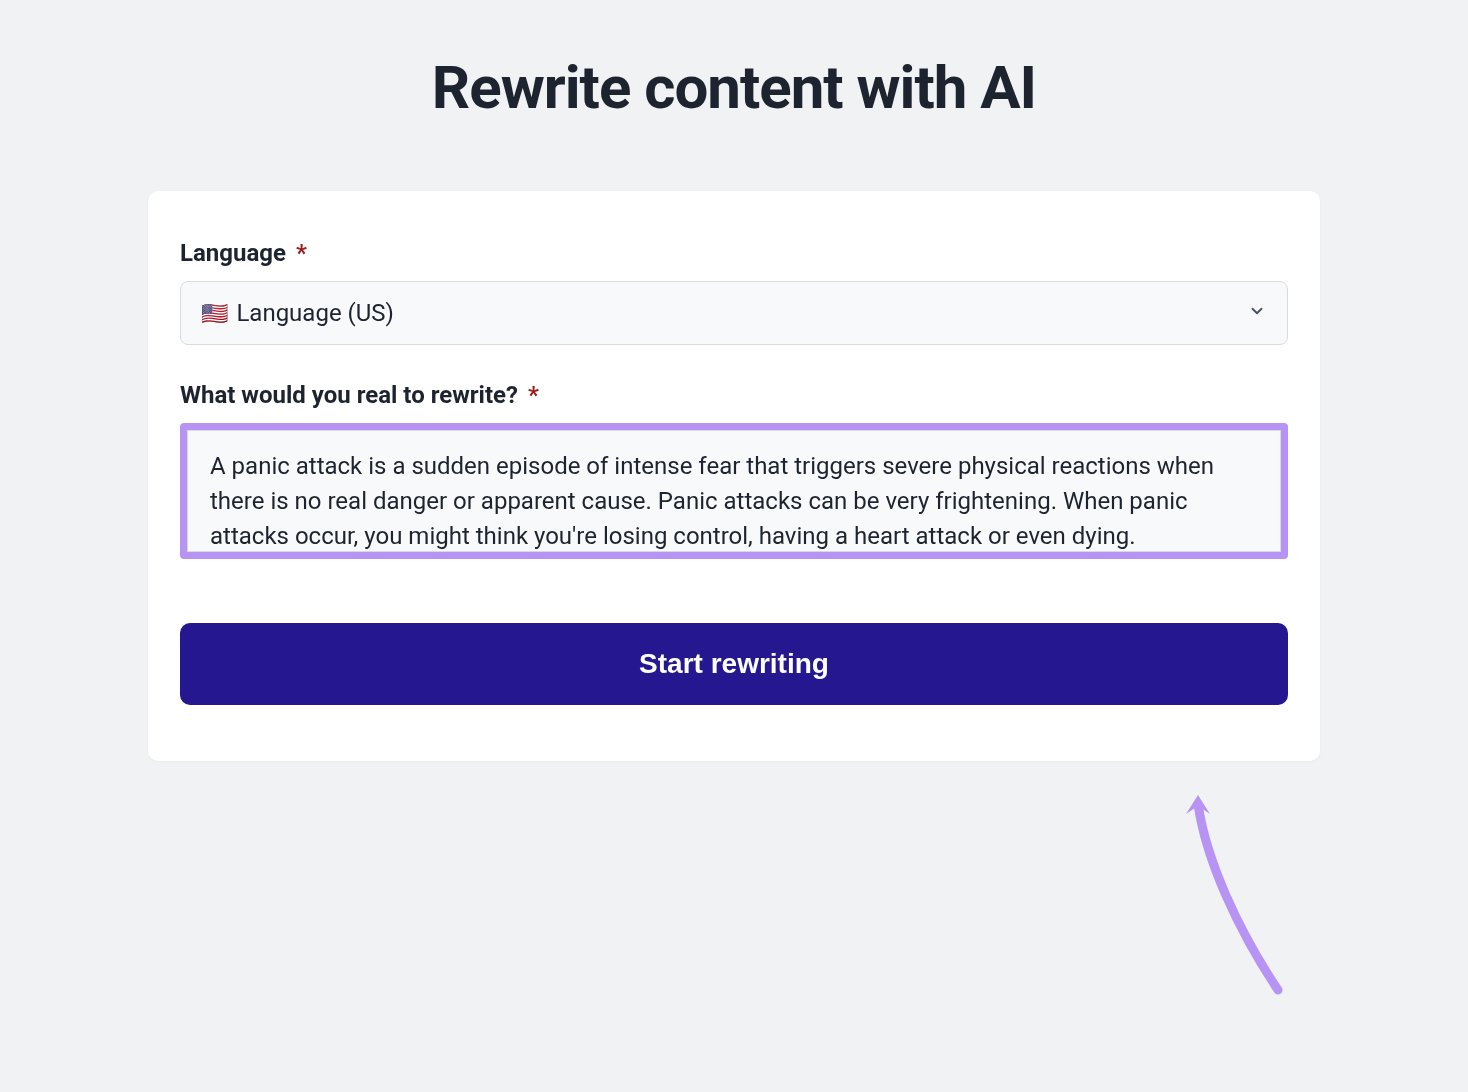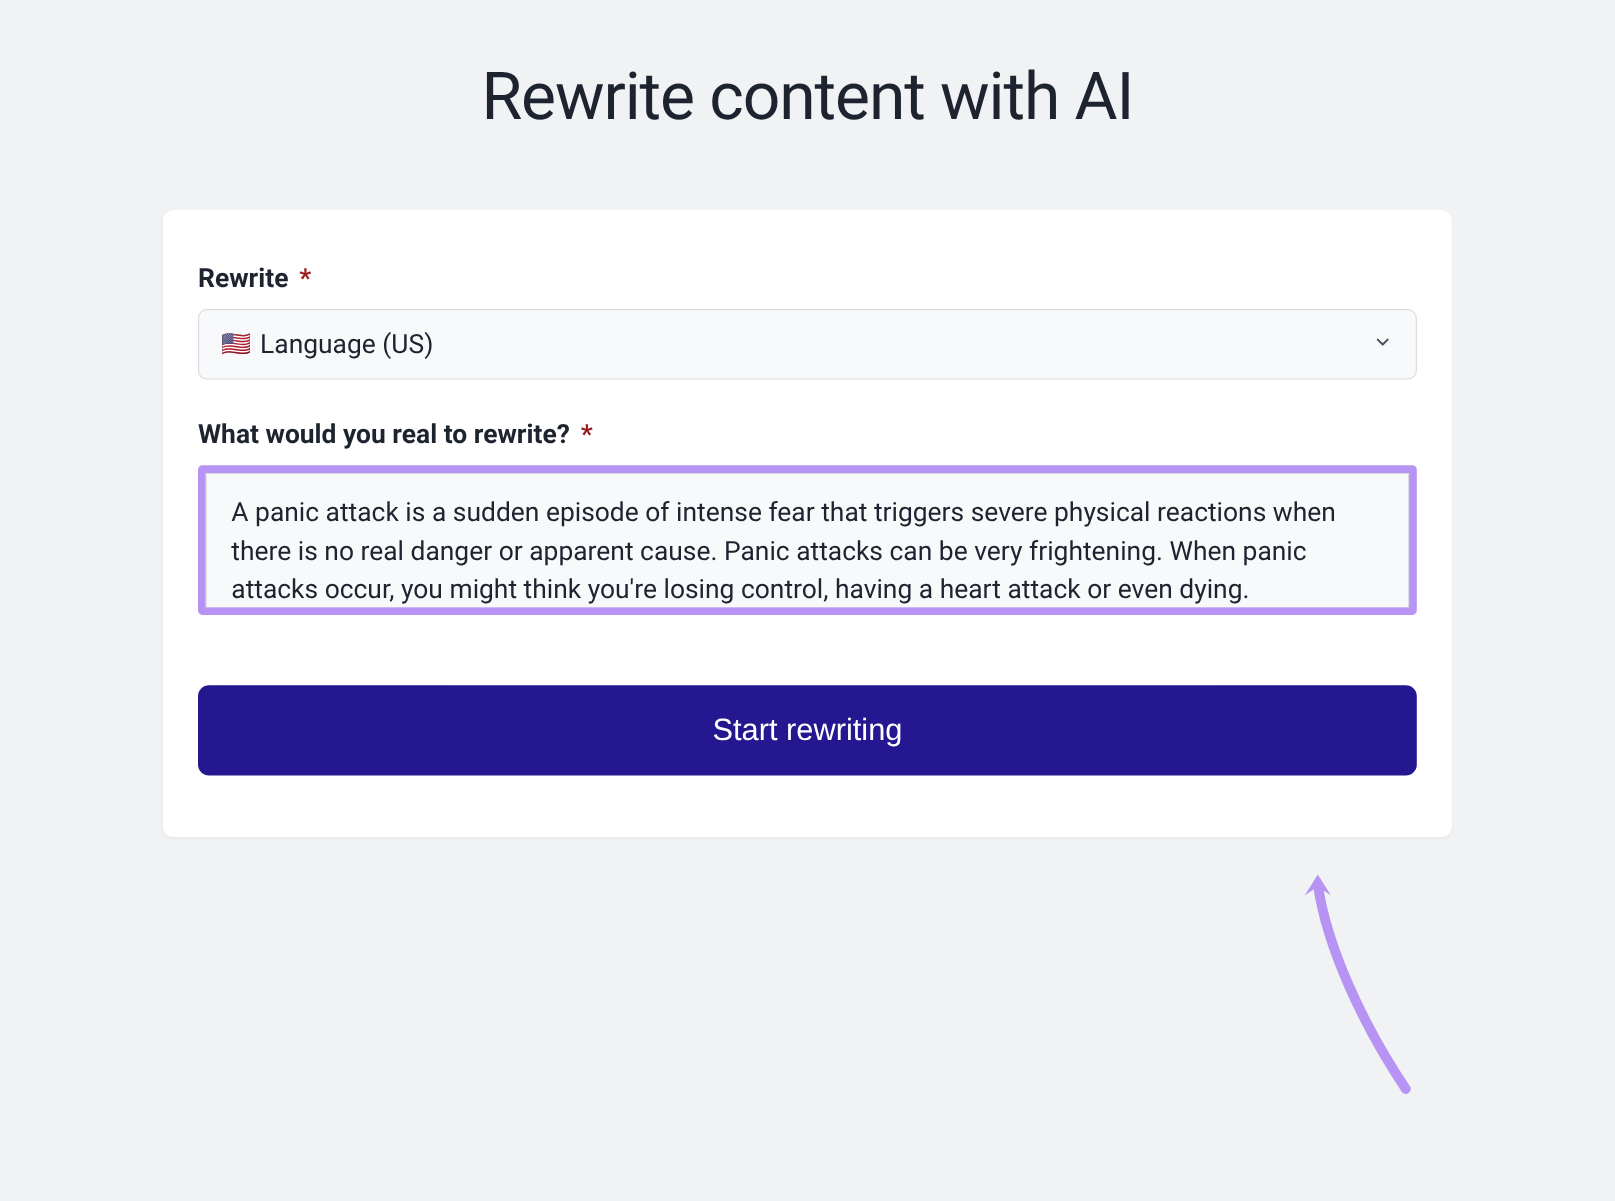--- a/index.html
+++ b/index.html
@@ -18,21 +18,21 @@
     .container {
       width: 100%;
       padding-top: 52px;
     }
     .header {
       text-align: center;
       margin-bottom: 68px;
     }
     .title {
       font-size: 60px;
-      font-weight: 400;
+      font-weight: 700;
       color: #1e2330;
       letter-spacing: -1px;
       margin-bottom: 28px;
     }
     .subtitle {
       font-size: 28px;
       color: #4a5260;
       line-height: 1.5;
       max-width: 1000px;
       margin: 0 auto;
@@ -108,21 +108,21 @@
       border-radius: 0;
     }
     .submit-button {
       width: 100%;
       height: 82px;
       background: #24178f;
       color: #ffffff;
       border: none;
       border-radius: 10px;
       font-size: 28px;
-      font-weight: 400;
+      font-weight: 700;
       cursor: pointer;
       margin-top: 28px;
     }
     .arrow-annotation {
       position: absolute;
       right: 180px;
       top: 790px;
       pointer-events: none;
     }
   </style>
@@ -130,21 +130,21 @@
 <body>
 
 <div class="container">
   <div class="header">
     <h1 class="title">Rewrite content with AI</h1>
   </div>
 
   <div class="card">
     <div class="field-group">
       <label class="field-label">
-        <span>Rewrite</span>
+        <span>Language</span>
         <span class="required">*</span>
       </label>
       <div class="select-wrapper">
         <div class="select">
           <span class="select-flag">🇺🇸</span>
           <span>Language (US)</span>
         </div>
         <span class="chevron">
           <svg width="18" height="18" viewBox="0 0 24 24" fill="none" stroke="#4a5260" stroke-width="2.5" stroke-linecap="round" stroke-linejoin="round">
             <polyline points="6 9 12 15 18 9"></polyline>

